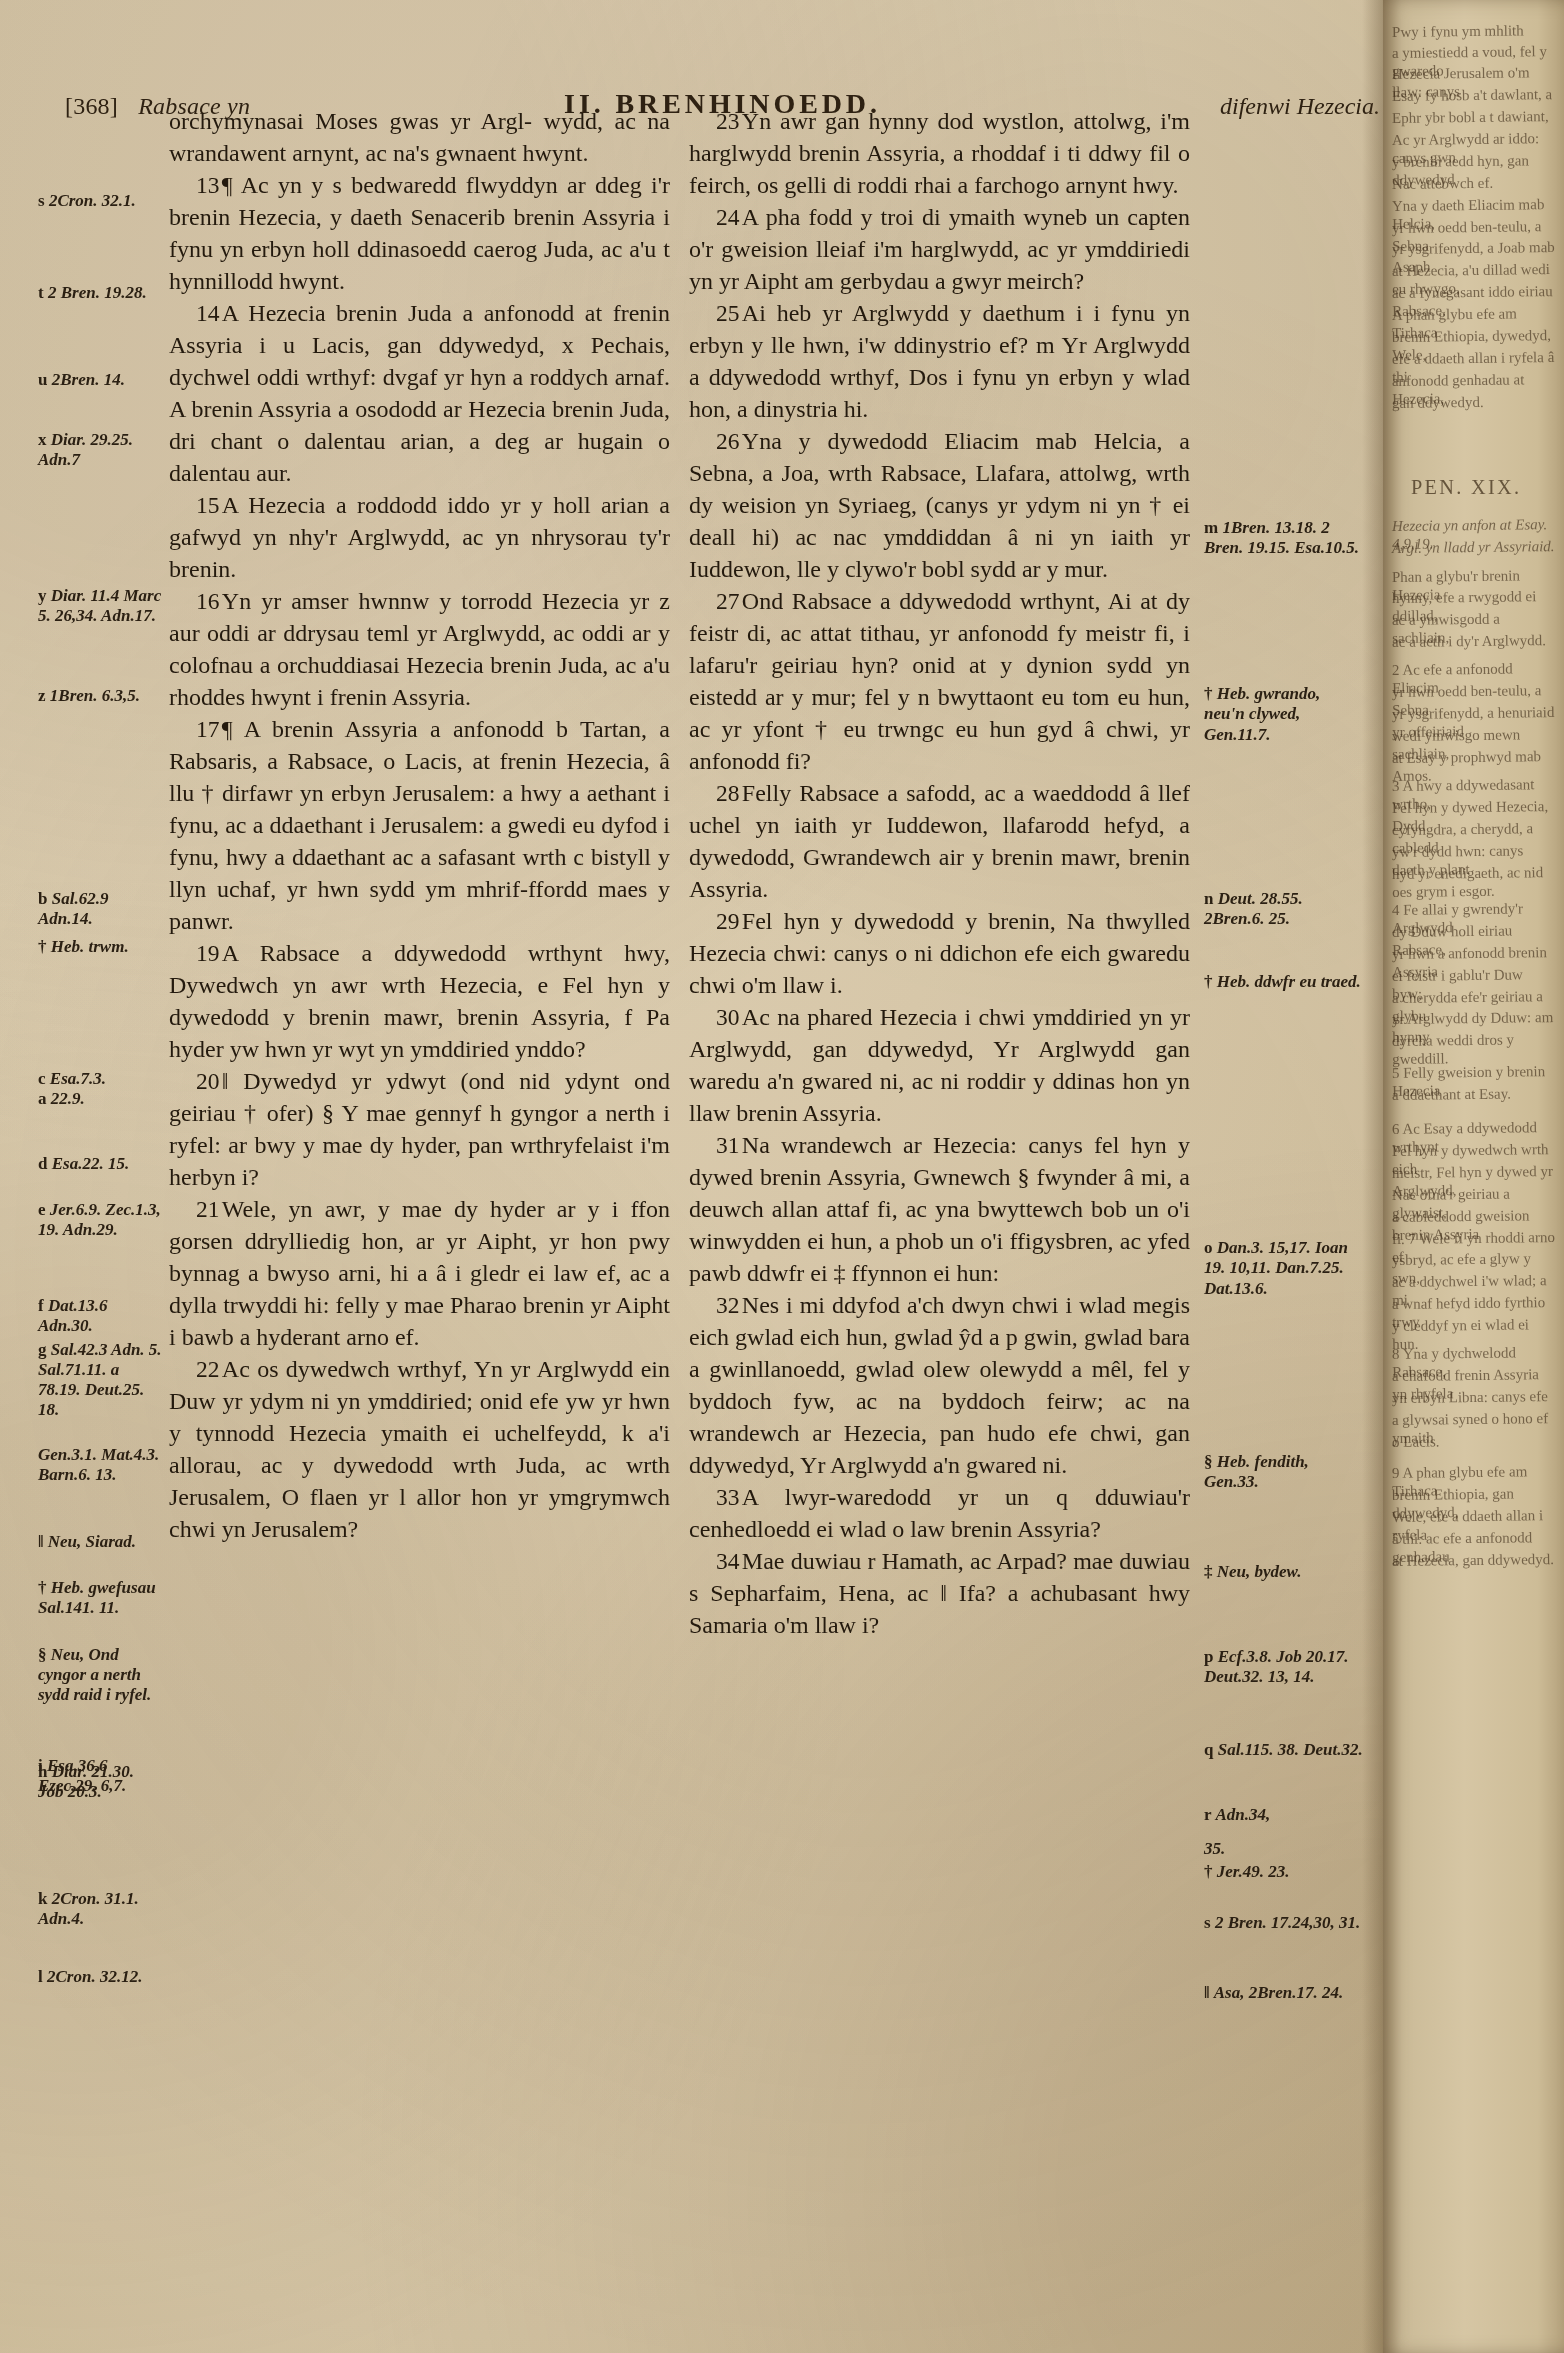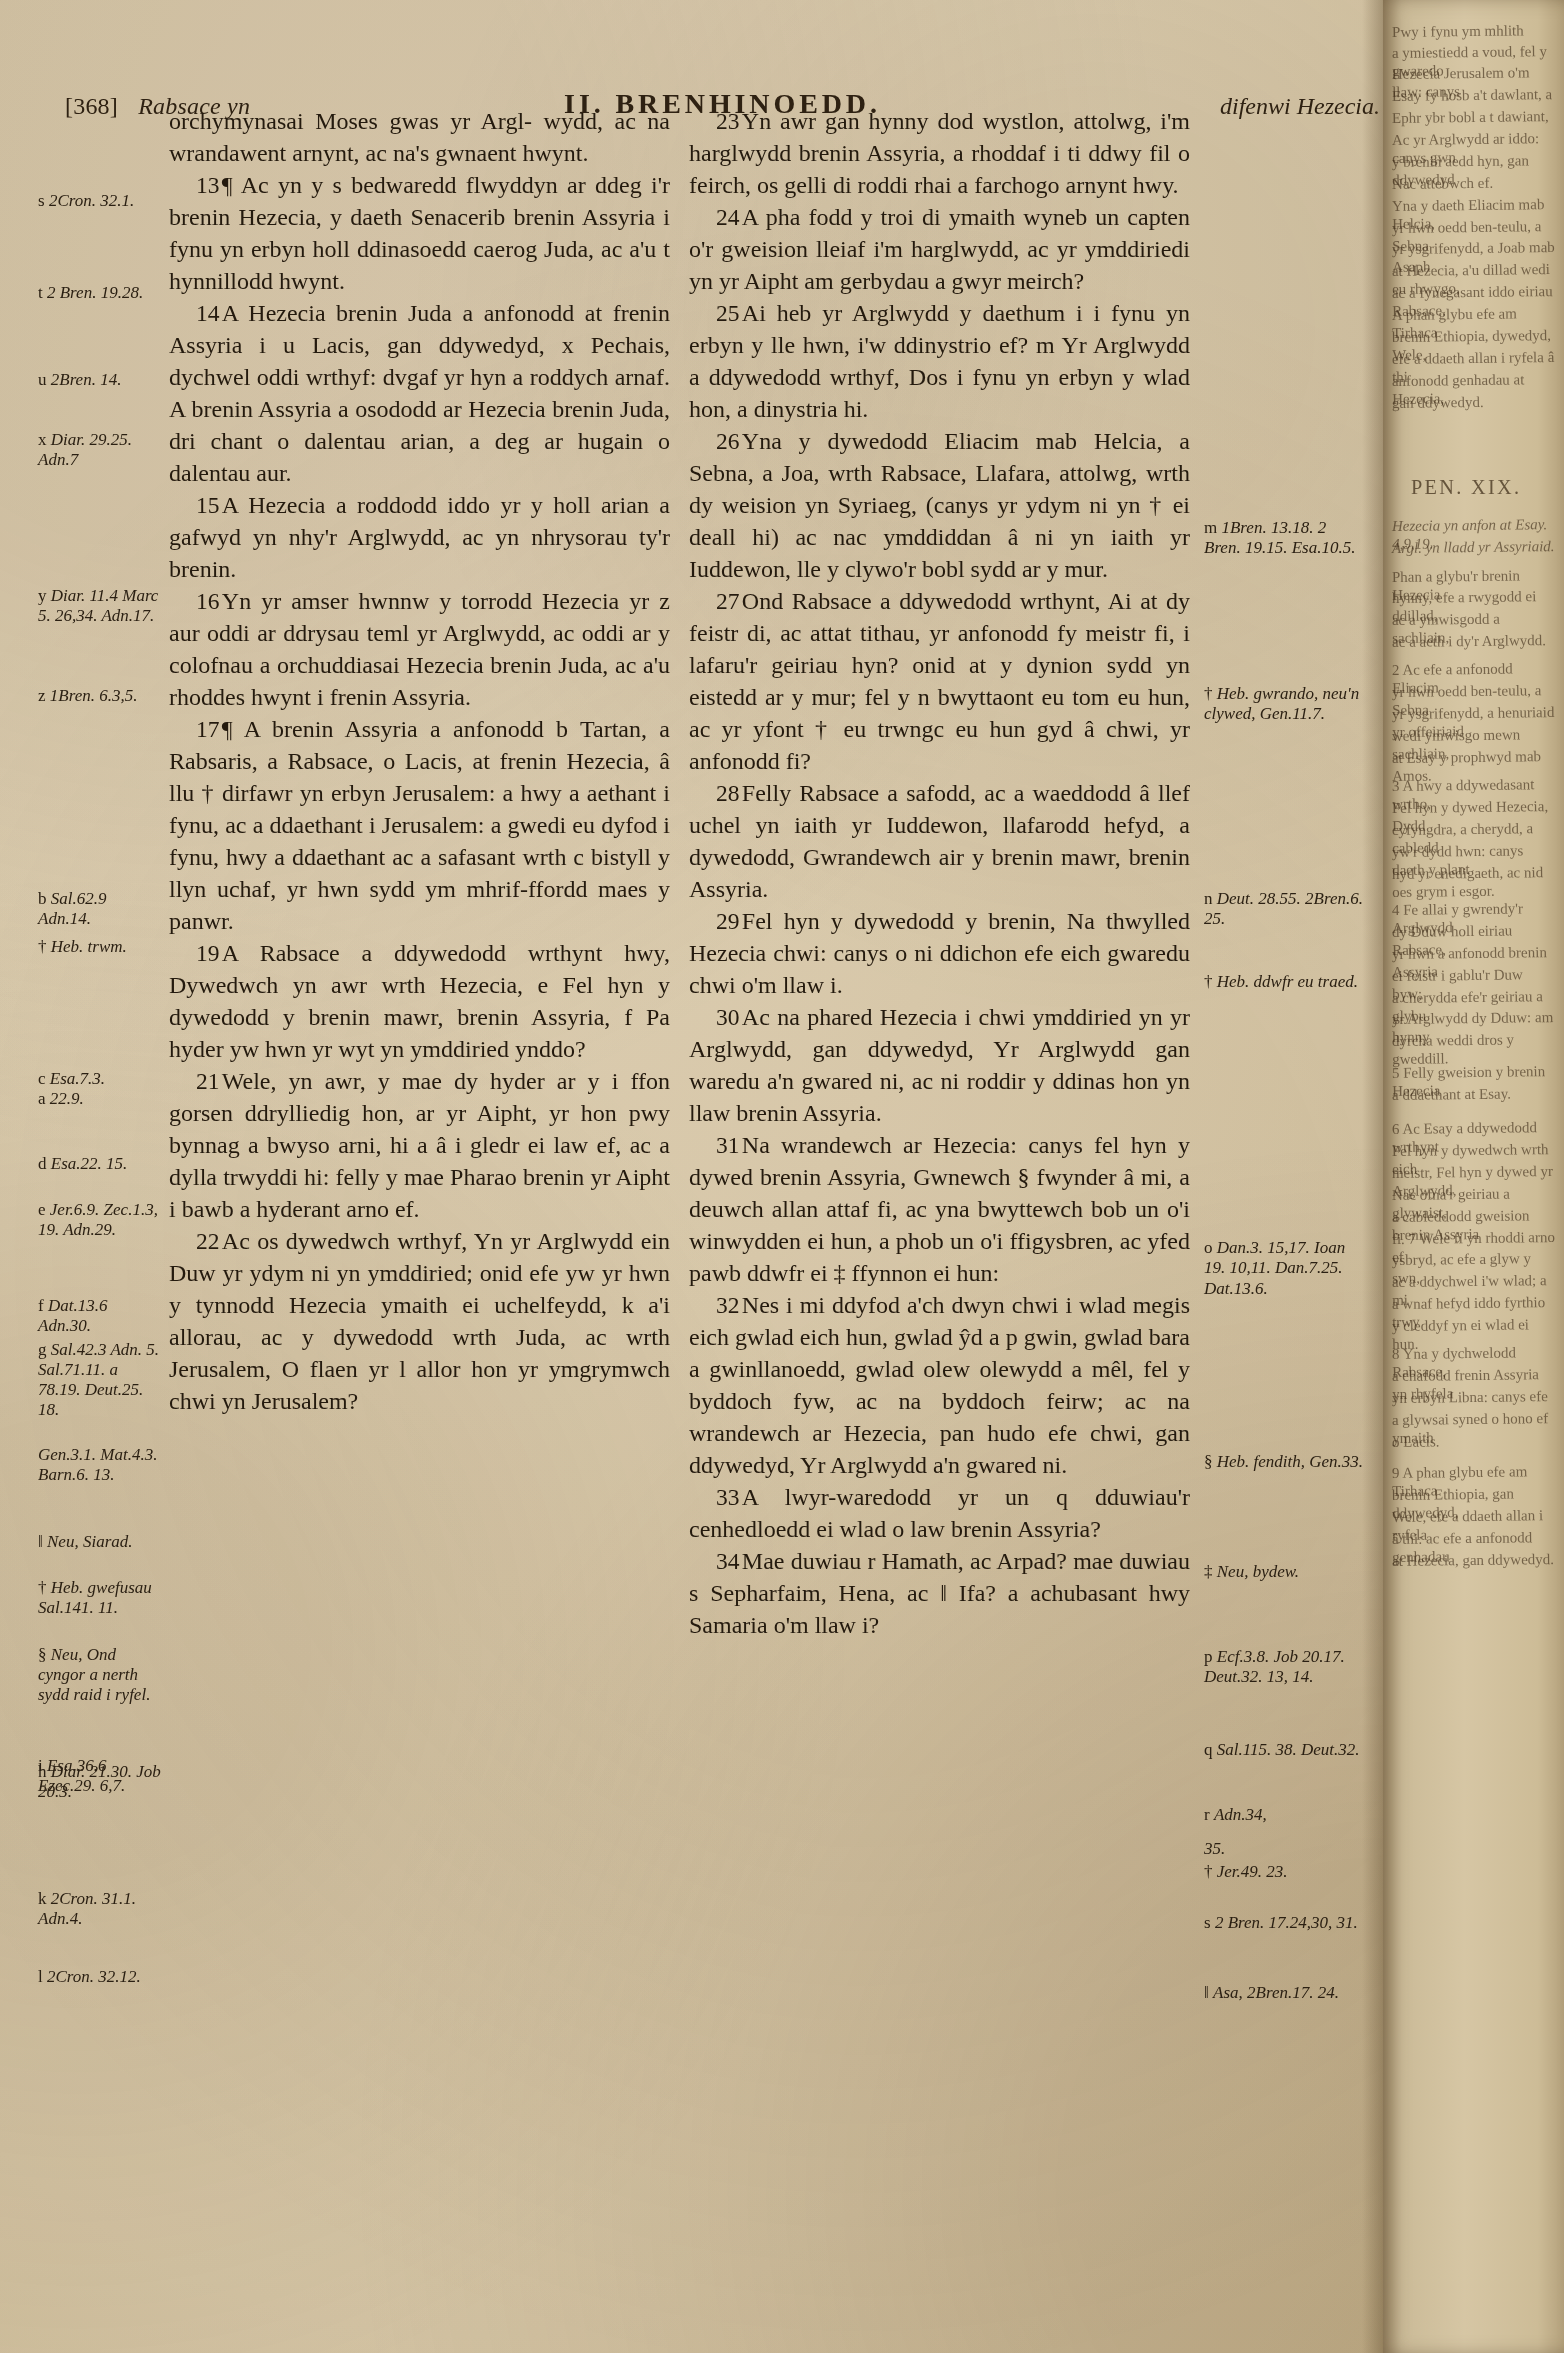--- a/index.html
+++ b/index.html
@@ -137,21 +137,21 @@
   }
   .notes .note {
     margin: 0 0 2.3px 0;
     word-break: break-word;
   }
   .notes .note .mark { font-style: normal; }
   .notes .note i { font-style: italic; }
   #notes-right .notes { font-size: 17px; line-height: 20.3px; }
 
   
-  .note-abs { position: absolute; width: 100%; }
+  .note-abs { position: absolute; width: 100%; font-weight: bold; }
 
   
   .ghost {
     position: absolute;
     color: rgba(60,42,22,.62);
     font-size: 15px;
     line-height: 18px;
     font-family: "Liberation Serif", serif;
     transform: rotate(-0.7deg);
     width: 164px;
@@ -211,20 +211,21 @@
     </div>
 
     <div class="col maintext" id="text-left">
       <p>orchymynasai Moses gwas yr Argl- wydd, ac na wrandawent arnynt, ac na's gwnaent hwynt.</p>
       <p><span class="indent"></span><span class="vn">13</span><span>¶ Ac yn y s bedwaredd flwyddyn ar ddeg i'r brenin Hezecia, y daeth Senacerib brenin Assyria i fynu yn erbyn holl ddinasoedd caerog Juda, ac a'u t hynnillodd hwynt.</span></p>
       <p><span class="indent"></span><span class="vn">14</span><span>A Hezecia brenin Juda a anfonodd at frenin Assyria i u Lacis, gan ddywedyd, x Pechais, dychwel oddi wrthyf: dvgaf yr hyn a roddych arnaf. A brenin Assyria a osododd ar Hezecia brenin Juda, dri chant o dalentau arian, a deg ar hugain o dalentau aur.</span></p>
       <p><span class="indent"></span><span class="vn">15</span><span>A Hezecia a roddodd iddo yr y holl arian a gafwyd yn nhy'r Arglwydd, ac yn nhrysorau ty'r brenin.</span></p>
       <p><span class="indent"></span><span class="vn">16</span><span>Yn yr amser hwnnw y torrodd Hezecia yr z aur oddi ar ddrysau teml yr Arglwydd, ac oddi ar y colofnau a orchuddiasai Hezecia brenin Juda, ac a'u rhoddes hwynt i frenin Assyria.</span></p>
       <p><span class="indent"></span><span class="vn">17</span><span>¶ A brenin Assyria a anfonodd b Tartan, a Rabsaris, a Rabsace, o Lacis, at frenin Hezecia, â llu † dirfawr yn erbyn Jerusalem: a hwy a aethant i fynu, ac a ddaethant i Jerusalem: a gwedi eu dyfod i fynu, hwy a ddaethant ac a safasant wrth c bistyll y llyn uchaf, yr hwn sydd ym mhrif-ffordd maes y panwr.</span></p>
       <p><span class="indent"></span><span class="vn">19</span><span>A Rabsace a ddywedodd wrthynt hwy, Dywedwch yn awr wrth Hezecia, e Fel hyn y dywedodd y brenin mawr, brenin Assyria, f Pa hyder yw hwn yr wyt yn ymddiried ynddo?</span></p>
+      <p><span class="indent"></span><span class="vn">20</span><span>‖ Dywedyd yr ydwyt (ond nid ydynt ond geiriau † ofer) § Y mae gennyf h gyngor a nerth i ryfel: ar bwy y mae dy hyder, pan wrthryfelaist i'm herbyn i?</span></p>
       <p><span class="indent"></span><span class="vn">21</span><span>Wele, yn awr, y mae dy hyder ar y i ffon gorsen ddrylliedig hon, ar yr Aipht, yr hon pwy bynnag a bwyso arni, hi a â i gledr ei law ef, ac a dylla trwyddi hi: felly y mae Pharao brenin yr Aipht i bawb a hyderant arno ef.</span></p>
       <p><span class="indent"></span><span class="vn">22</span><span>Ac os dywedwch wrthyf, Yn yr Arglwydd ein Duw yr ydym ni yn ymddiried; onid efe yw yr hwn y tynnodd Hezecia ymaith ei uchelfeydd, k a'i allorau, ac y dywedodd wrth Juda, ac wrth Jerusalem, O flaen yr l allor hon yr ymgrymwch chwi yn Jerusalem?</span></p>
     </div>
 
     <div class="col maintext" id="text-right">
       <p><span class="indent"></span><span class="vn">23</span><span>Yn awr gan hynny dod wystlon, attolwg, i'm harglwydd brenin Assyria, a rhoddaf i ti ddwy fil o feirch, os gelli di roddi rhai a farchogo arnynt hwy.</span></p>
       <p><span class="indent"></span><span class="vn">24</span><span>A pha fodd y troi di ymaith wyneb un capten o'r gweision lleiaf i'm harglwydd, ac yr ymddiriedi yn yr Aipht am gerbydau a gwyr meirch?</span></p>
       <p><span class="indent"></span><span class="vn">25</span><span>Ai heb yr Arglwydd y daethum i i fynu yn erbyn y lle hwn, i'w ddinystrio ef? m Yr Arglwydd a ddywedodd wrthyf, Dos i fynu yn erbyn y wlad hon, a dinystria hi.</span></p>
       <p><span class="indent"></span><span class="vn">26</span><span>Yna y dywedodd Eliacim mab Helcia, a Sebna, a Joa, wrth Rabsace, Llafara, attolwg, wrth dy weision yn Syriaeg, (canys yr ydym ni yn † ei deall hi) ac nac ymddiddan â ni yn iaith yr Iuddewon, lle y clywo'r bobl sydd ar y mur.</span></p>
       <p><span class="indent"></span><span class="vn">27</span><span>Ond Rabsace a ddywedodd wrthynt, Ai at dy feistr di, ac attat tithau, yr anfonodd fy meistr fi, i lafaru'r geiriau hyn? onid at y dynion sydd yn eistedd ar y mur; fel y n bwyttaont eu tom eu hun, ac yr yfont † eu trwngc eu hun gyd â chwi, yr anfonodd fi?</span></p>

